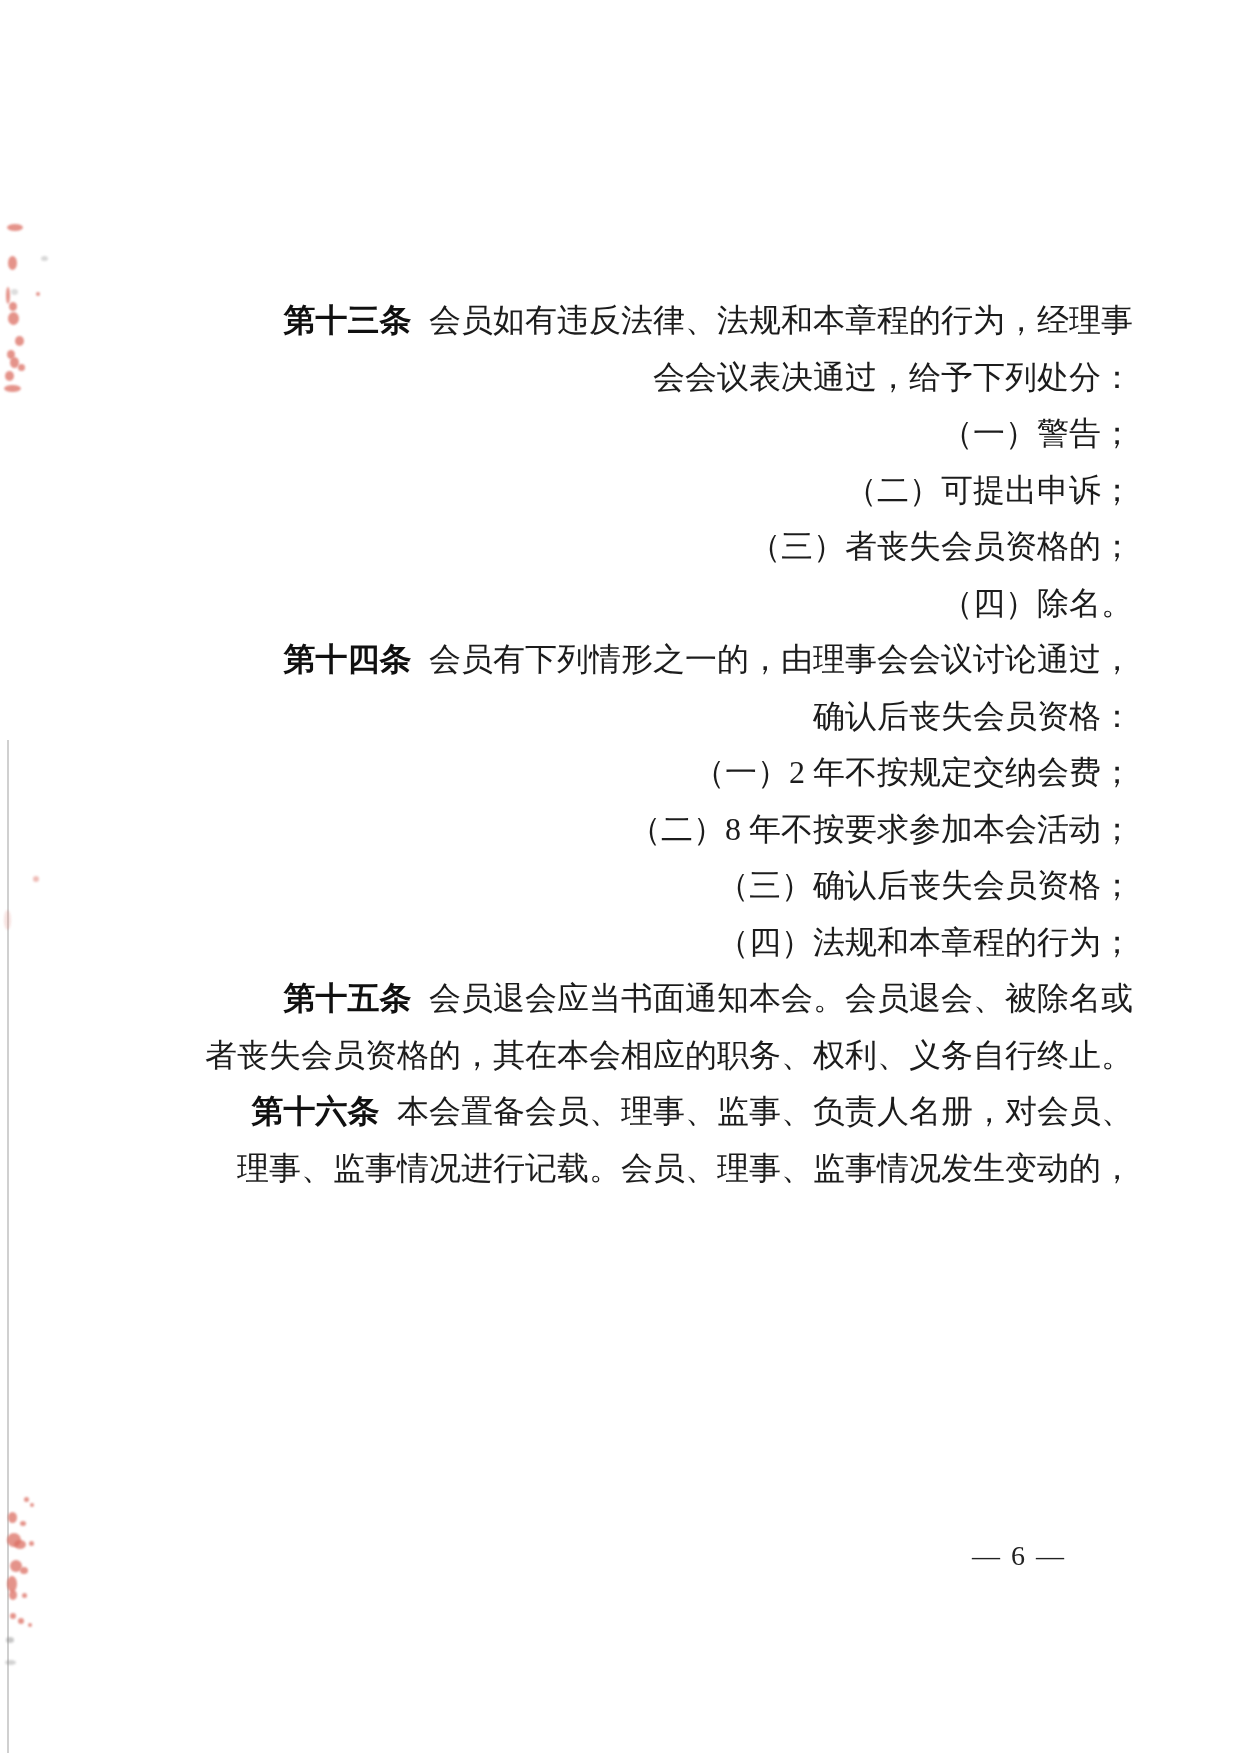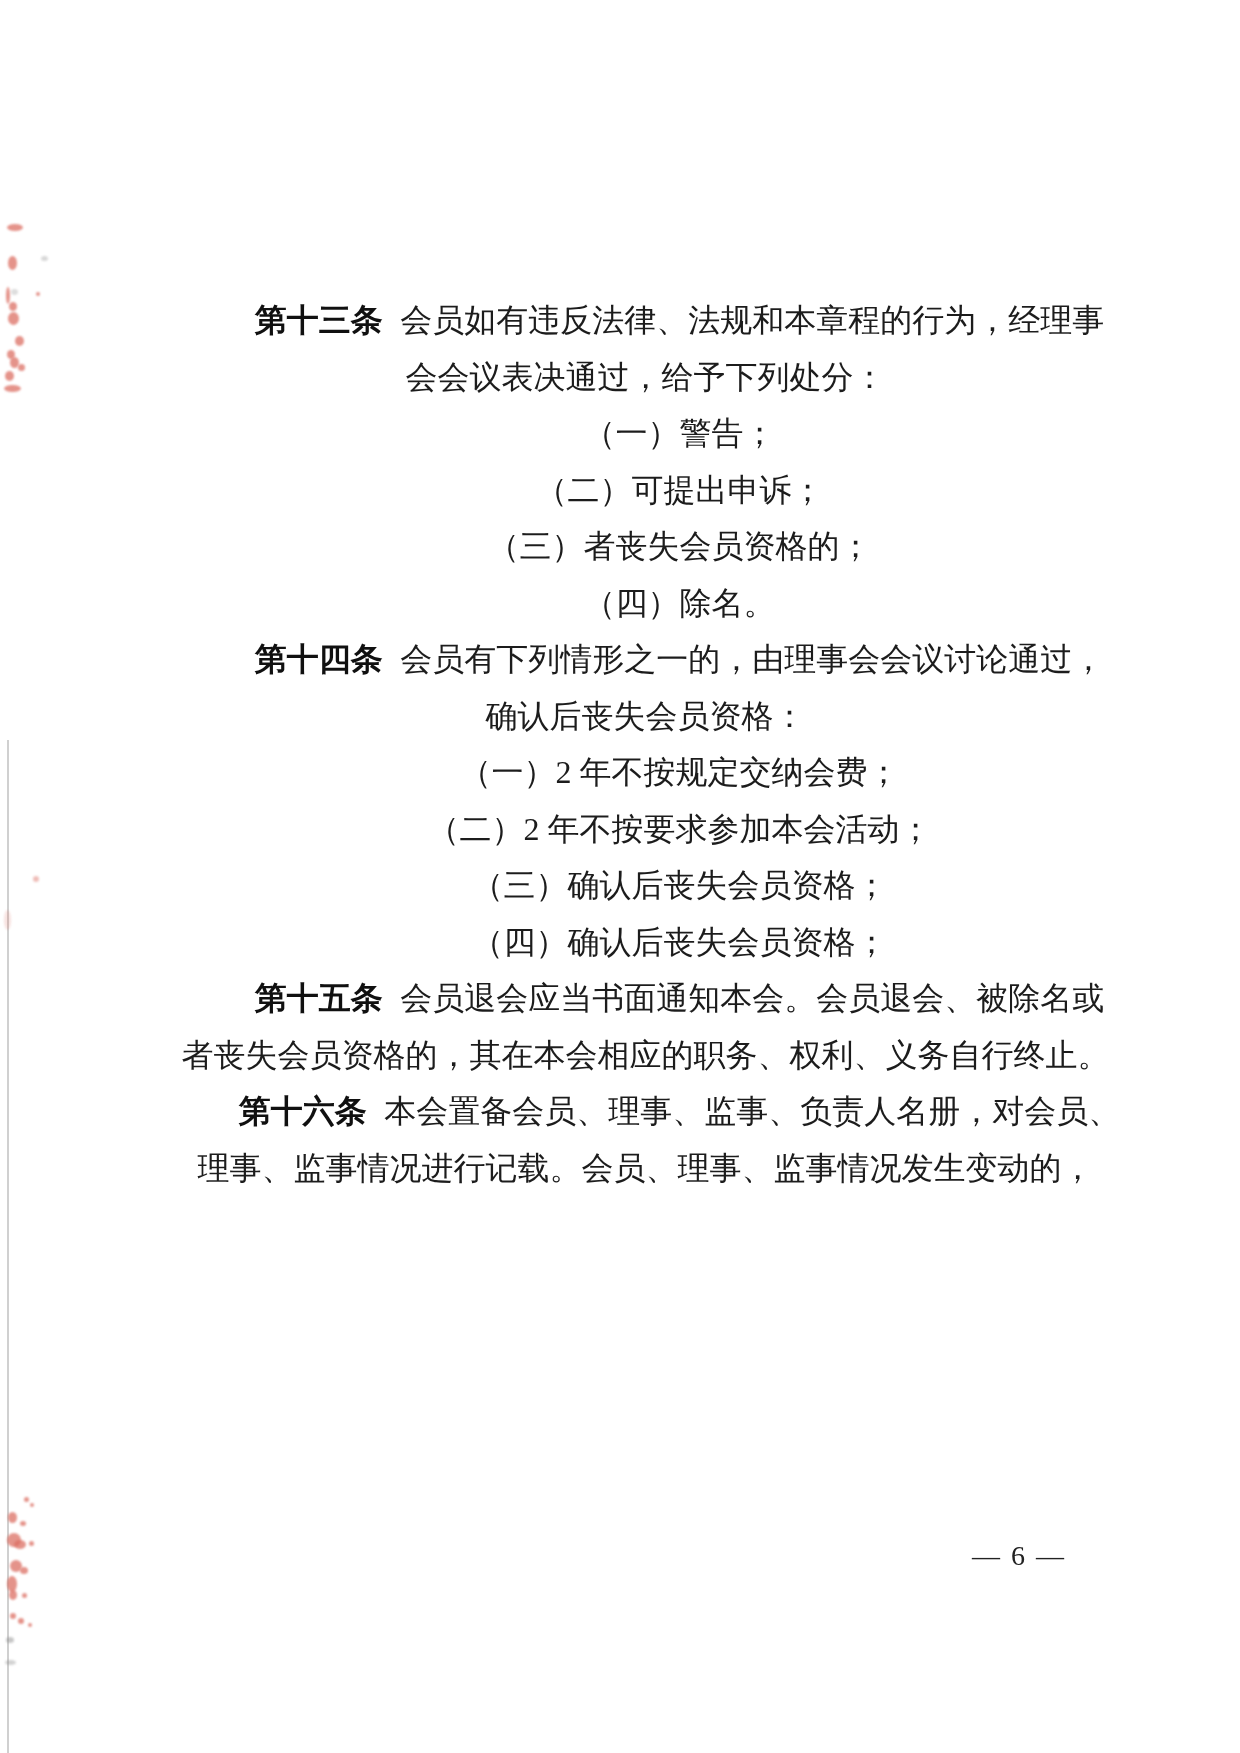--- a/index.html
+++ b/index.html
@@ -21,21 +21,21 @@
     width: 975px;
     color: var(--text-color, #1c1c1c);
     font-size: 32px;
     line-height: 56.5px;
     letter-spacing: 0;
   }
   .content p {
     margin: 0;
     padding: 0;
     text-indent: 68px;        
-    text-align: center;
+    text-align: right;
   }
   .content p .ptext { white-space: pre-line; }
   .art-num {
     font-family: "Liberation Sans", "DejaVu Sans", sans-serif;
     font-weight: 700;
     color: #101010;
     margin-right: 0.55em;
   }
   
   .page-number {
@@ -109,23 +109,23 @@
   <div class="content">
     <p><b class="art-num">第十三条</b><span class="ptext">会员如有违反法律、法规和本章程的行为，经理事
 会会议表决通过，给予下列处分：</span></p>
     <p><span class="ptext">（一）警告；</span></p>
     <p><span class="ptext">（二）可提出申诉；</span></p>
     <p><span class="ptext">（三）者丧失会员资格的；</span></p>
     <p><span class="ptext">（四）除名。</span></p>
     <p><b class="art-num">第十四条</b><span class="ptext">会员有下列情形之一的，由理事会会议讨论通过，
 确认后丧失会员资格：</span></p>
     <p><span class="ptext">（一）2 年不按规定交纳会费；</span></p>
-    <p><span class="ptext">（二）2 年不按要求参加本会活动；</span></p>
+    <p><span class="ptext">（二）8 年不按要求参加本会活动；</span></p>
     <p><span class="ptext">（三）确认后丧失会员资格；</span></p>
-    <p><span class="ptext">（四）确认后丧失会员资格；</span></p>
+    <p><span class="ptext">（四）法规和本章程的行为；</span></p>
     <p><b class="art-num">第十五条</b><span class="ptext">会员退会应当书面通知本会。会员退会、被除名或
 者丧失会员资格的，其在本会相应的职务、权利、义务自行终止。</span></p>
     <p><b class="art-num">第十六条</b><span class="ptext">本会置备会员、理事、监事、负责人名册，对会员、
 理事、监事情况进行记载。会员、理事、监事情况发生变动的，</span></p>
   </div>
 
   <div class="page-number">— 6 —</div>
 
 </div>
 

